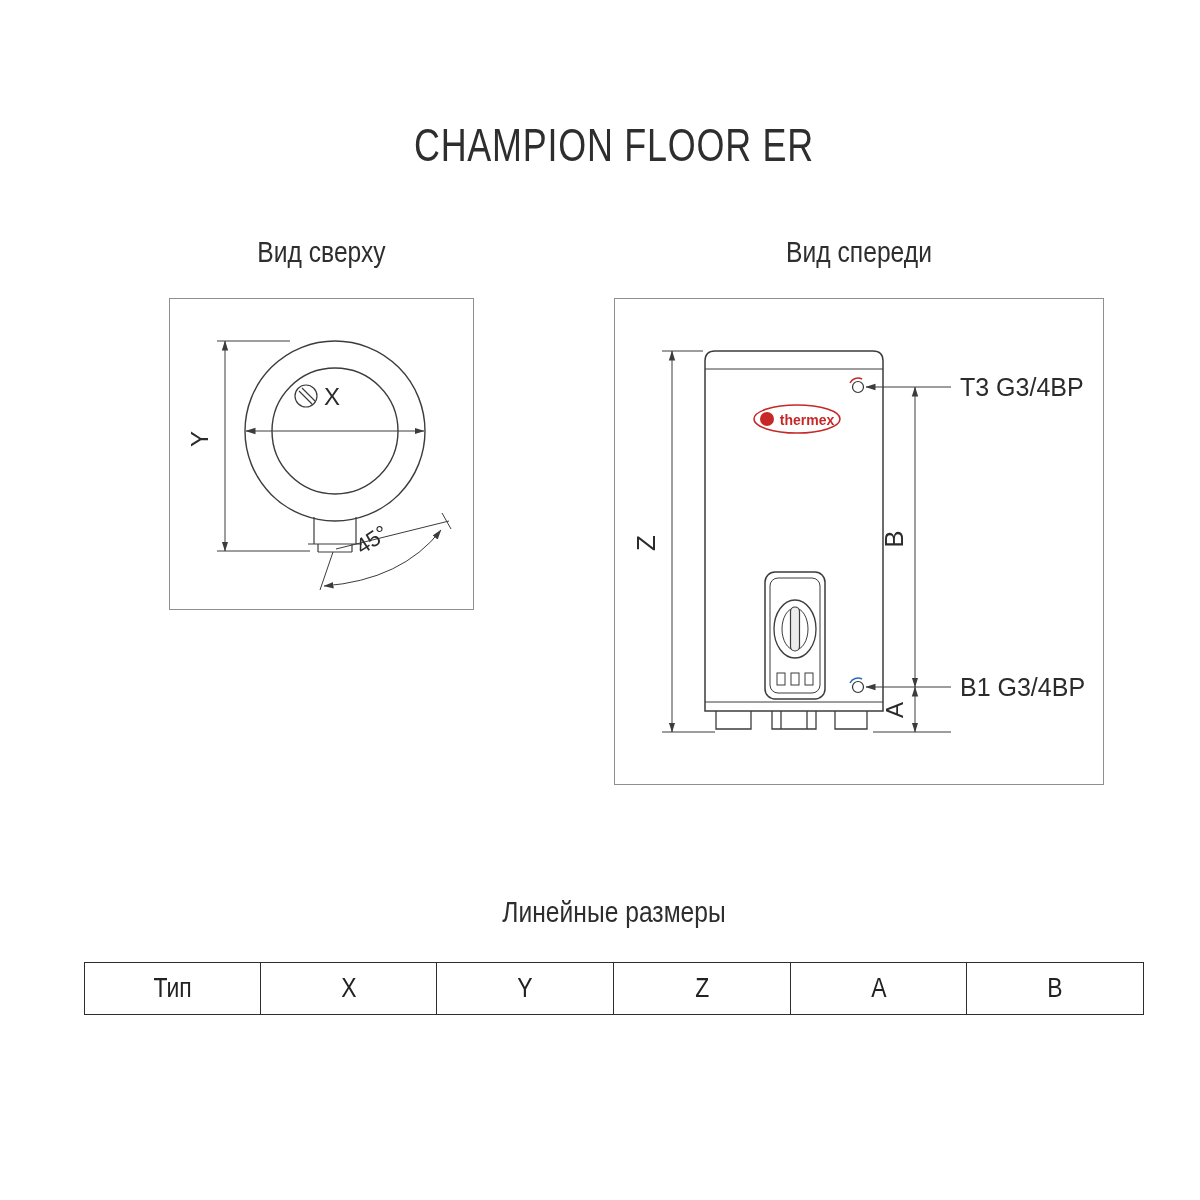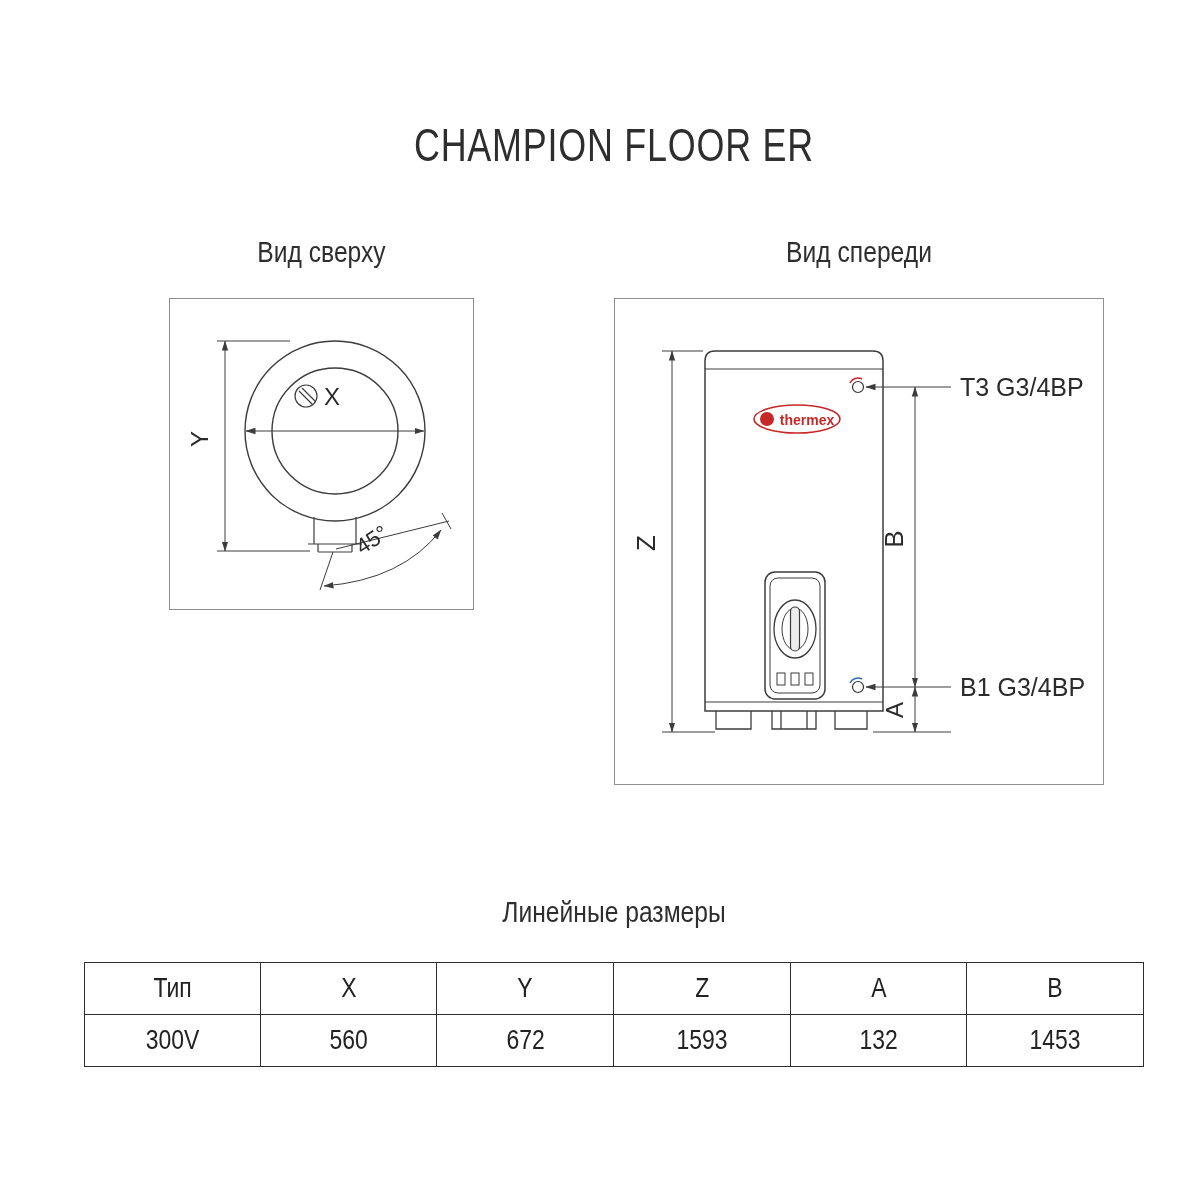--- a/index.html
+++ b/index.html
@@ -164,24 +164,16 @@
       <tr>
         <th><span class="cx">Тип</span></th>
         <th><span class="cx">X</span></th>
         <th><span class="cx">Y</span></th>
         <th><span class="cx">Z</span></th>
         <th><span class="cx">A</span></th>
         <th><span class="cx">B</span></th>
       </tr>
     </thead>
     <tbody>
-      <tr>
-        <td><span class="cx">300V</span></td>
-        <td><span class="cx">560</span></td>
-        <td><span class="cx">672</span></td>
-        <td><span class="cx">1593</span></td>
-        <td><span class="cx">132</span></td>
-        <td><span class="cx">1453</span></td>
-      </tr>
     </tbody>
   </table>
 
 </div>
 
 </body></html>

